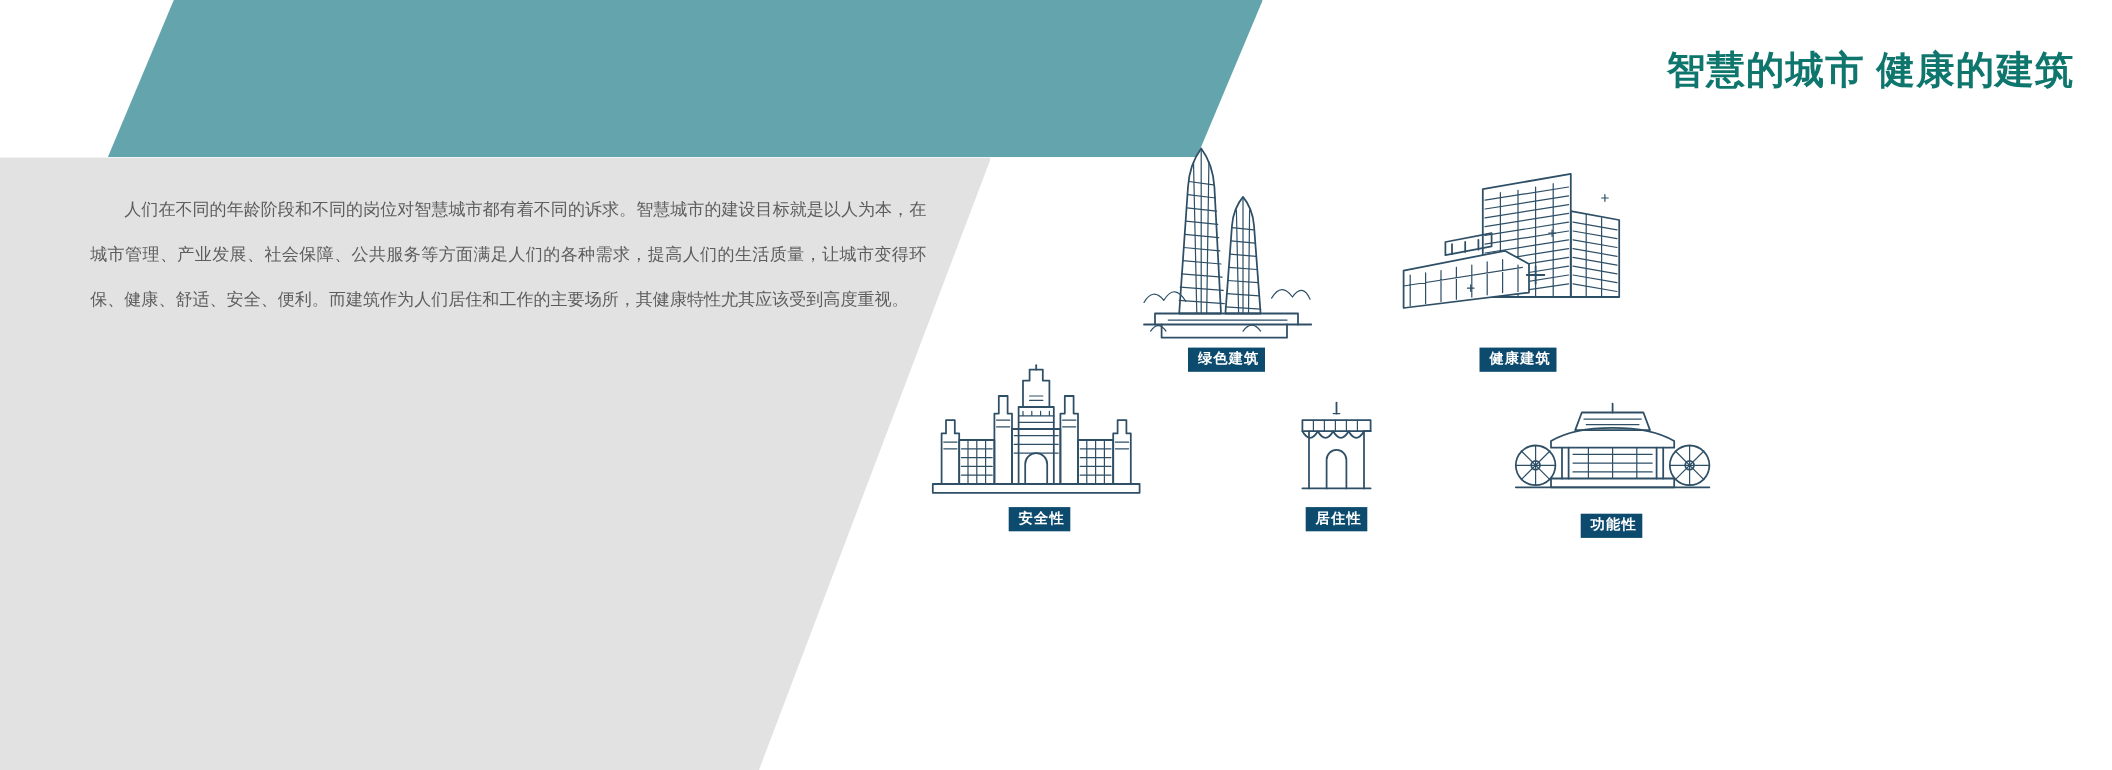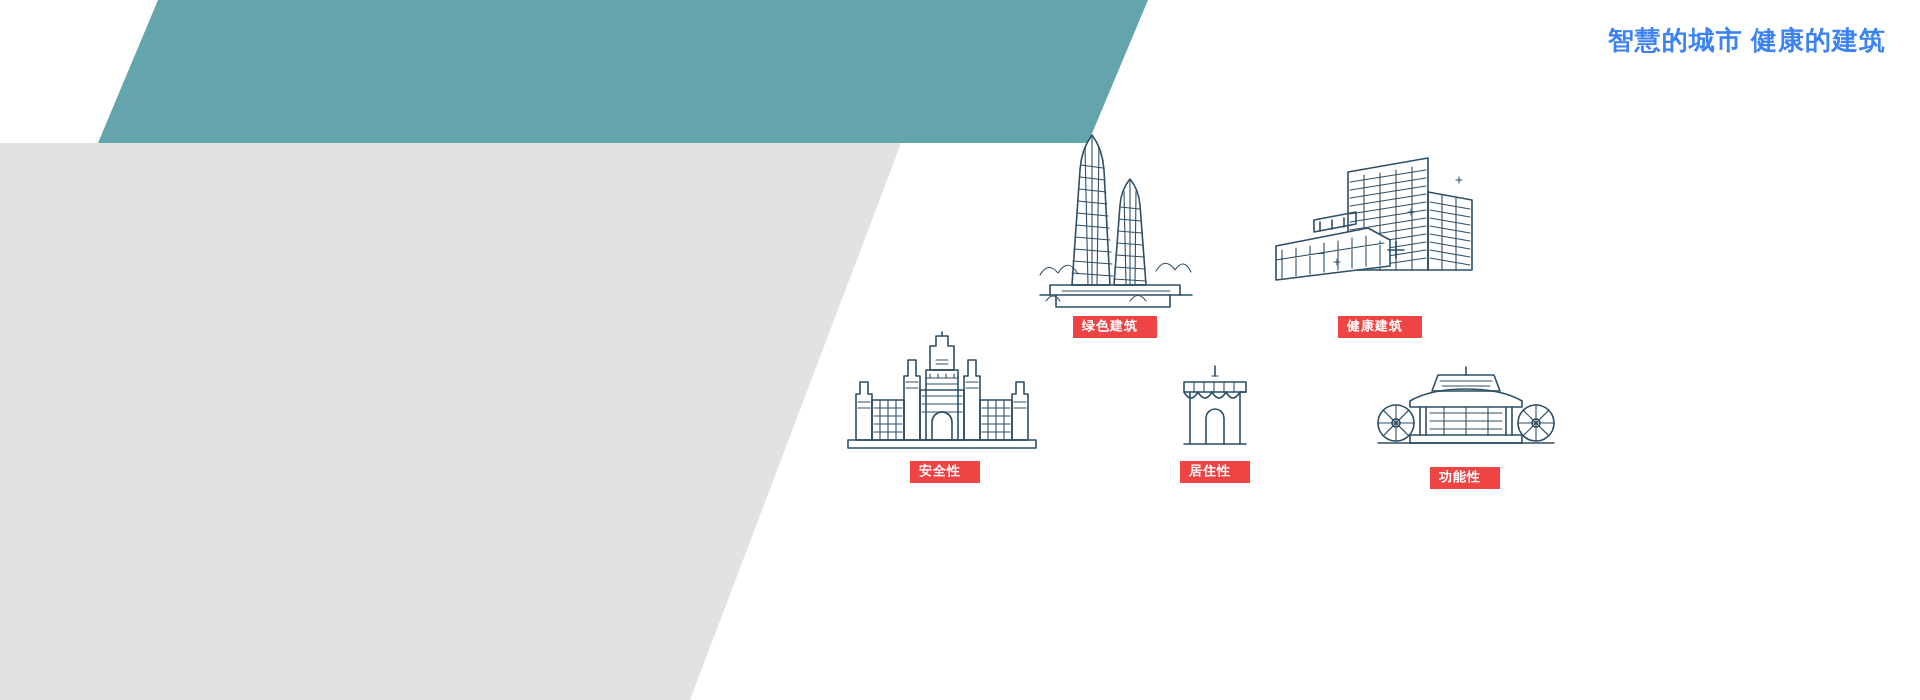--- a/index.html
+++ b/index.html
@@ -19,22 +19,22 @@
   }
   .title-text{
     position:absolute;left:310px;top:31px;
     color:#ffffff;font-size:52px;font-weight:bold;letter-spacing:3px;
     white-space:nowrap;line-height:1.1;
   }
   .title-text .qmark{font-weight:bold;font-size:48px;}
 
   
   .headline{
-    position:absolute;right:34px;top:23px;
-    color:#3b82f6;font-size:26px;font-weight:bold;letter-spacing:1px;
+    position:absolute;right:34px;top:40px;
+    color:#0f766e;font-size:35px;font-weight:bold;letter-spacing:1px;
     white-space:nowrap;
   }
 
   
   .gray-panel{
     position:absolute;left:0px;top:143px;width:900px;height:557px;
     background:#e2e2e2;
     clip-path:polygon(0 0, 900px 0, 900px 3px, 690px 557px, 0 557px);
     -webkit-clip-path:polygon(0 0, 900px 0, 900px 3px, 690px 557px, 0 557px);
   }
@@ -48,39 +48,40 @@
   }
   .para.p1{width:760px;text-indent:2em;}
   .para.p2{width:608px;margin-top:50px;text-indent:2em;}
 
   
   .illus{position:absolute;left:830px;top:95px;width:1090px;height:520px;}
   .ico-cell{position:absolute;text-align:center;}
   .ico-art{display:block;margin:0 auto;}
   .badge{
     display:inline-block;margin-top:6px;
-    background:#ef4444;color:#ffffff;
+    background:#0c4a6e;color:#ffffff;
     font-size:13px;font-weight:bold;letter-spacing:1px;
-    padding:3px 19px 4px 9px;line-height:1.15;white-space:nowrap;
+    padding:3px 5px 4px 9px;line-height:1.15;white-space:nowrap;
   }
   .ln{fill:none;stroke:#2e4f66;stroke-width:1.6;stroke-linecap:round;stroke-linejoin:round;}
   .ln-thin{fill:none;stroke:#2e4f66;stroke-width:1.1;stroke-linecap:round;stroke-linejoin:round;}
   .wh{fill:#ffffff;stroke:#2e4f66;stroke-width:1.6;stroke-linejoin:round;}
 </style>
 </head>
 <body>
 
 <div class="stage">
 
   <div class="title-banner"></div>
 
   <div class="headline">智慧的城市  健康的建筑</div>
 
   <div class="gray-panel"></div>
   <div class="panel-body">
+    <p class="para p1">人们在不同的年龄阶段和不同的岗位对智慧城市都有着不同的诉求。智慧城市的建设目标就是以人为本，在城市管理、产业发展、社会保障、公共服务等方面满足人们的各种需求，提高人们的生活质量，让城市变得环保、健康、舒适、安全、便利。而建筑作为人们居住和工作的主要场所，其健康特性尤其应该受到高度重视。</p>
   </div>
 
   <div class="illus">
 
     <div class="ico-cell" style="left:180px;top:0px;width:210px;">
       <svg class="ico-art" width="210" height="215" viewBox="0 0 210 215">
         <g class="ln">
           <path d="M62 190 L70 75 C71 60 76 48 82 40 C88 48 93 60 94 75 L100 190 Z"></path>
           <path d="M104 190 L110 110 C111 98 115 90 120 84 C125 90 129 98 130 110 L136 190 Z"></path>
         </g>

